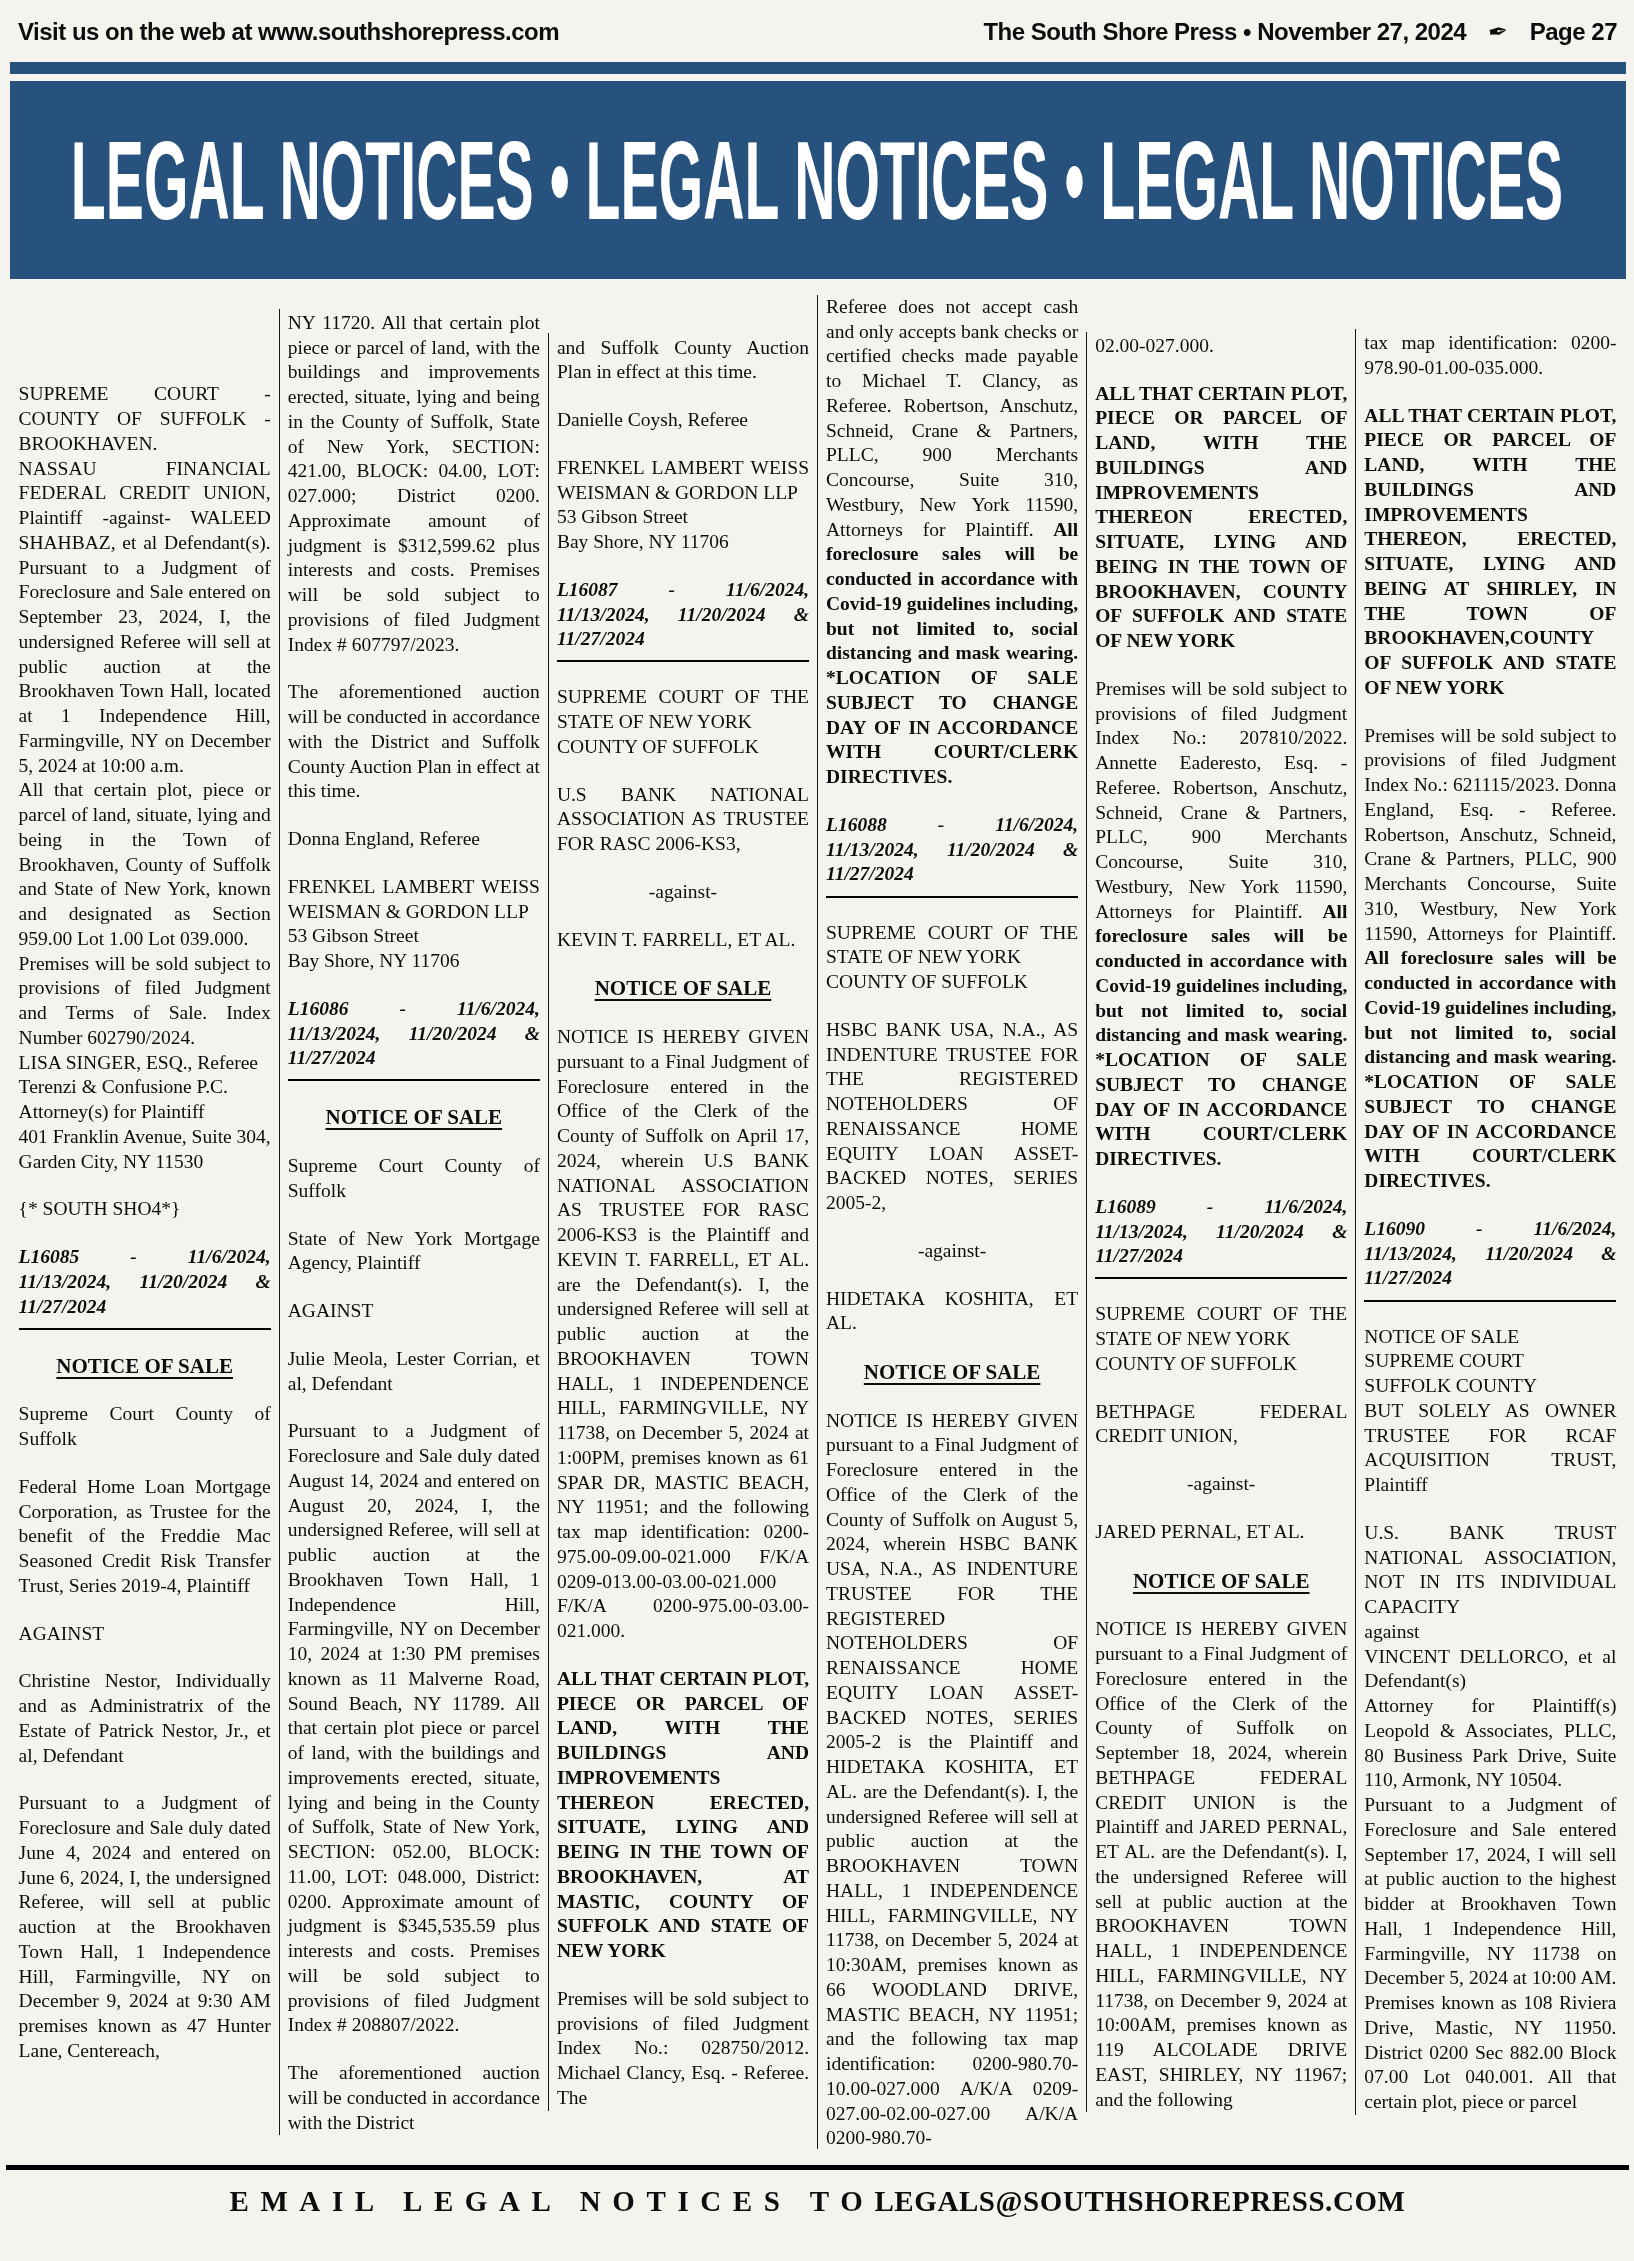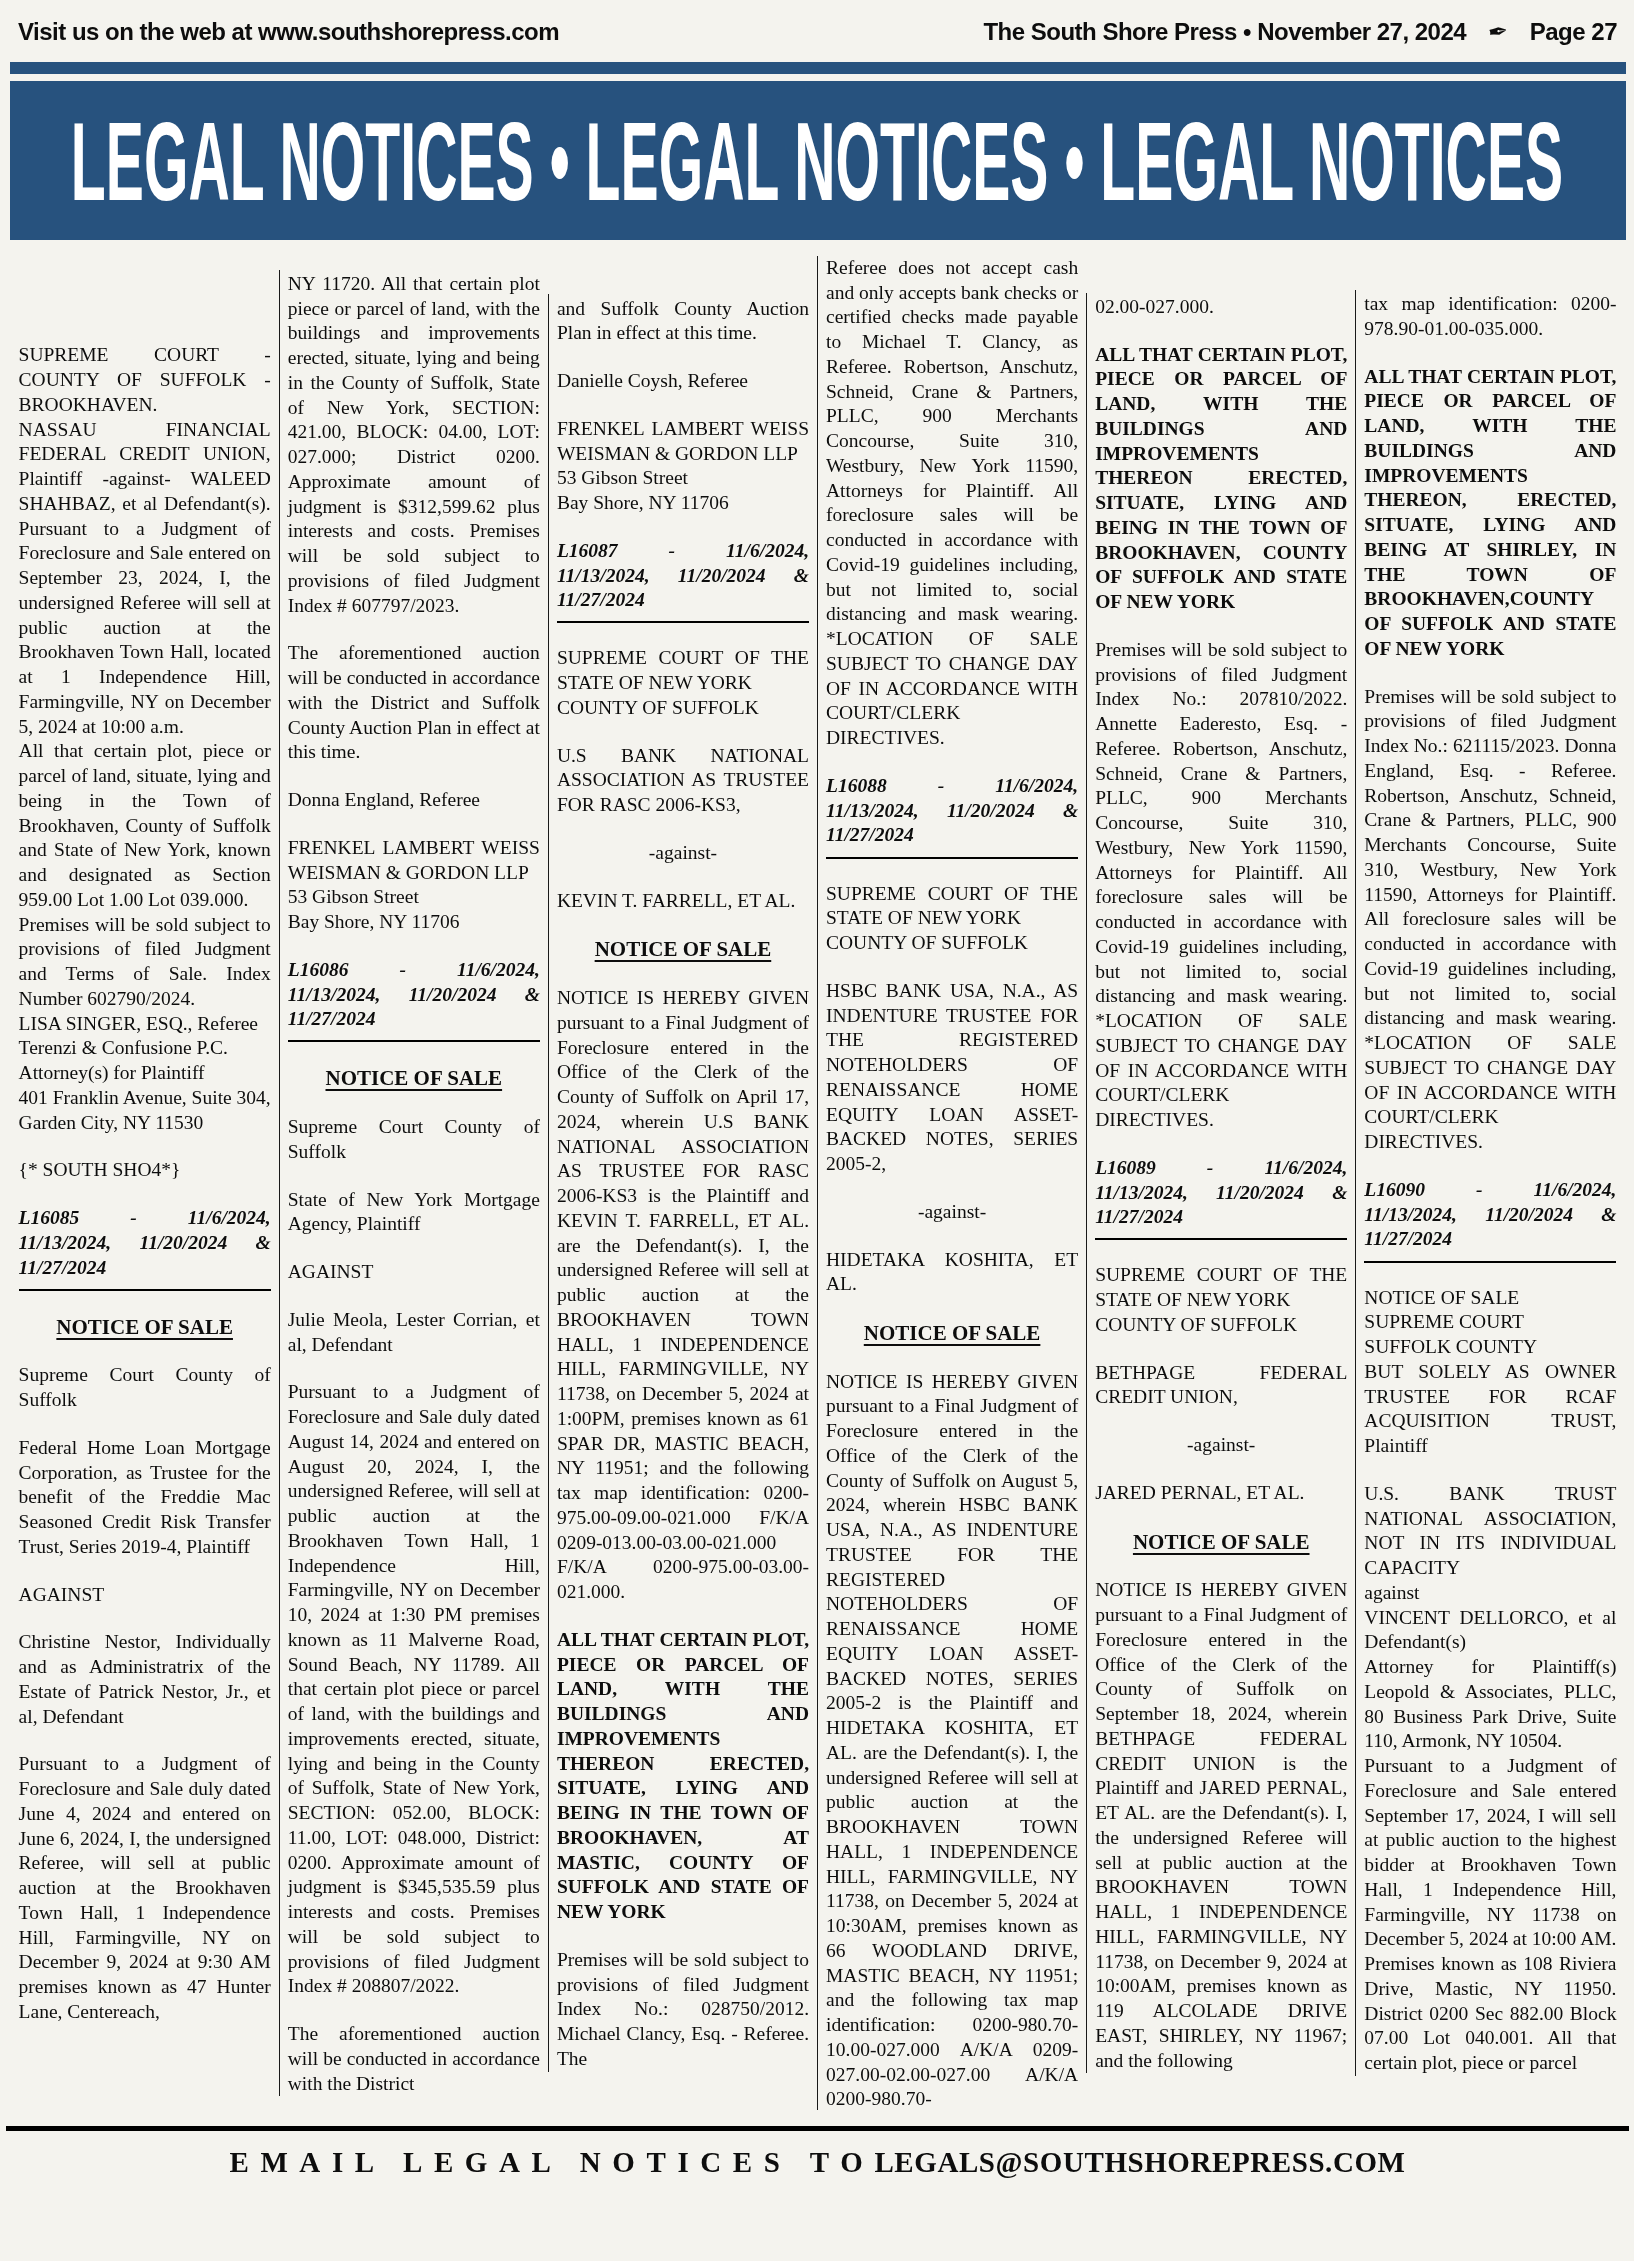--- a/index.html
+++ b/index.html
@@ -21,21 +21,21 @@
     font-family:"Liberation Sans", sans-serif;
     font-size:24px;font-weight:700;letter-spacing:-0.5px;
   }
   .right-head{display:flex;align-items:center;gap:22px;margin-left:42px;}
   .pen-icon{
     font-family:"DejaVu Sans", sans-serif;
     font-size:24px;line-height:1;transform:rotate(-8deg);
   }
   .thinbar{height:11.6px;background:var(--banner);margin:16px 9.5px 7.4px 9.5px;}
   .banner{
-    height:159px;background:var(--banner);margin:0 9.5px;
+    height:198px;background:var(--banner);margin:0 9.5px;
     display:flex;align-items:center;justify-content:center;overflow:hidden;
   }
   .banner-text{
     color:#ffffff;font-family:"Liberation Sans", sans-serif;
     font-weight:700;font-size:110px;white-space:nowrap;
     transform:scaleX(0.52) scaleY(1.02);transform-origin:center;
     letter-spacing:0px;
   }
   .columns{
     display:flex;margin:16px 10.6px 0 10.6px;height:1854px;overflow:hidden;align-items:center;
@@ -49,21 +49,21 @@
     text-align:center;font-weight:700;
     text-decoration:underline;text-underline-offset:4.2px;text-decoration-thickness:1.6px;
     font-size:21px;
   }
   .blk.docket{
     font-weight:700;font-style:italic;
     padding-bottom:8.4px;border-bottom:2.1px solid #000;
   }
   .blk.boldj{font-weight:700;}
   .blk.gap{margin-top:23px;}
-  .b{font-weight:400;}
+  .b{font-weight:700;}
   .footer-rule{height:4.8px;background:#000;margin:16px 6.3px 0 6.3px;}
   .footer{
     text-align:center;padding-top:15px;font-size:29px;
     display:flex;justify-content:center;align-items:baseline;
   }
   .footer .label{letter-spacing:0.40em;font-weight:700;}
   .footer .email{font-weight:700;letter-spacing:0.02em;}
 </style>
 </head>
 <body>

